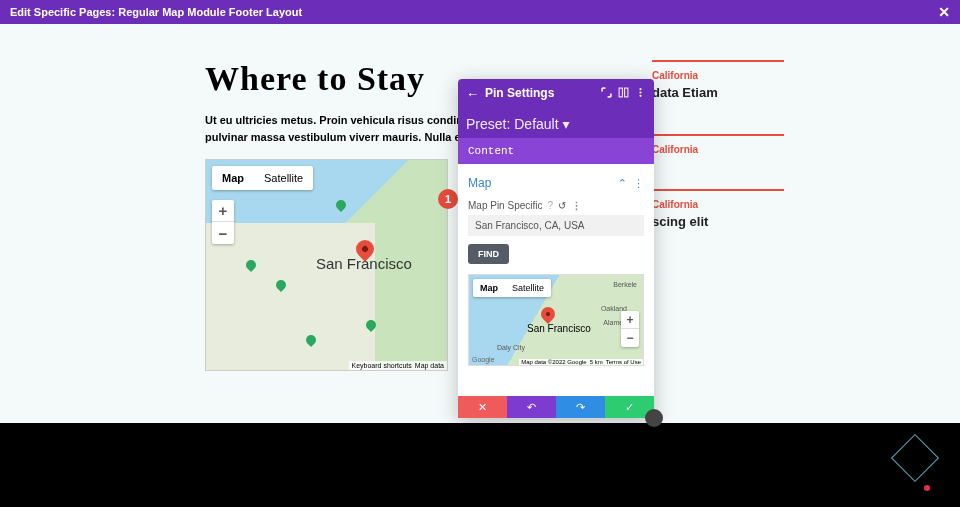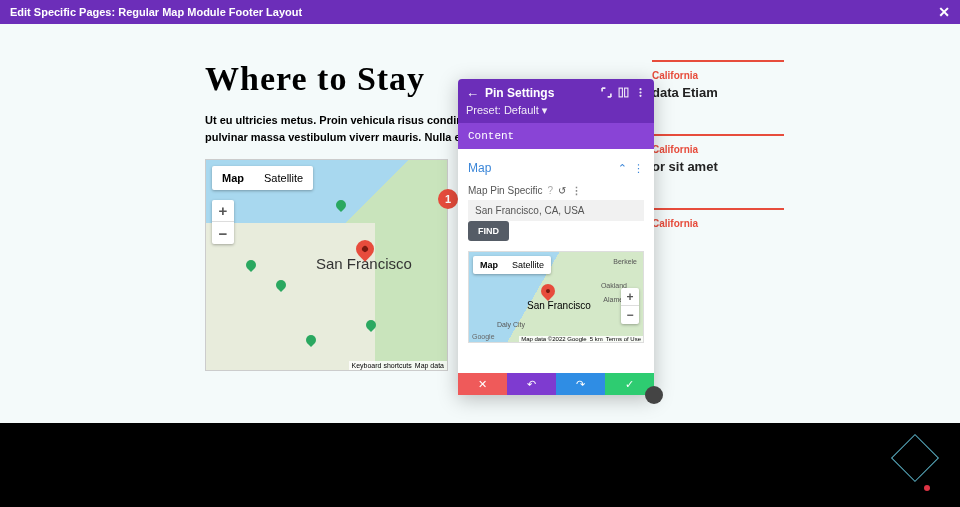--- a/index.html
+++ b/index.html
@@ -32,31 +32,31 @@
   .card { border-top: 2px solid #e74c3c; padding: 8px 0 16px; margin-bottom: 18px; }
   .card .loc { color: #e74c3c; font-size: 10px; font-weight: 600; }
   .card .title { font-size: 13px; font-weight: 600; margin-top: 4px; color: #222; }
 
   .modal { position: absolute; top: 55px; left: 458px; width: 196px; background: #fff; box-shadow: 0 4px 20px rgba(0,0,0,.25); border-radius: 4px 4px 0 0; z-index: 30; }
   .modal-hdr { background: #6c2eb9; color: #fff; padding: 6px 8px; border-radius: 4px 4px 0 0; }
   .modal-hdr .row1 { display: flex; align-items: center; gap: 6px; }
   .modal-hdr .back { font-size: 13px; cursor: pointer; }
   .modal-hdr .ttl { font-size: 12px; font-weight: 600; flex: 1; }
   .modal-hdr .icn { width: 11px; height: 11px; cursor: pointer; opacity: .9; }
-  .modal-hdr .preset { font-size: 11px; margin-top: 4px; opacity: .9; }
+  .modal-hdr .preset { font-size: 14px; margin-top: 16px; opacity: .9; }
   .modal-tab { background: #8944d6; color: #fff; font-size: 11px; padding: 7px 10px; font-family: Liberation Mono, monospace; }
   .modal-body { padding: 12px 10px 10px; font-size: 11px; }
   .sect { display: flex; align-items: center; color: #3b86d8; font-size: 12px; font-weight: 400; margin-bottom: 10px; }
   .sect .sp { flex: 1; }
   .sect .caret, .sect .dots { color: #3b86d8; cursor: pointer; margin-left: 6px; font-size: 11px; }
   .lblrow { display: flex; align-items: center; font-size: 10px; color: #555; gap: 5px; margin-bottom: 4px; }
   .lblrow .q { color: #aaa; cursor: pointer; }
   .lblrow .r { cursor: pointer; }
   .lblrow .d { cursor: pointer; color: #888; font-weight: bold; letter-spacing: -1px; }
-  .addr { background: #f1f1f1; padding: 5px 7px; font-size: 10px; color: #555; margin-bottom: 0; }
+  .addr { background: #f1f1f1; padding: 5px 7px; font-size: 10px; color: #555; margin-bottom: 8px; }
   .findbtn { background: #555c66; color: #fff; font-size: 9px; font-weight: 600; padding: 5px 10px; border-radius: 3px; display: inline-block; cursor: pointer; margin-bottom: 10px; }
   .minimap { width: 100%; height: 92px; border: 1px solid #ddd; position: relative; background: #bde0c4; overflow: hidden; margin-bottom: 20px; }
   .minimap .water { position: absolute; inset: 0; background: linear-gradient(120deg, #a8d8ef 0%, #a8d8ef 40%, #d4e8c8 40%); }
   .minimap .maptabs { top: 4px; left: 4px; }
   .minimap .maptabs span { font-size: 9px; padding: 4px 7px; }
   .minimap .zoomctrl { top: auto; bottom: 18px; right: 4px; left: auto; width: 18px; }
   .minimap .zoomctrl div { height: 18px; font-size: 12px; }
   .minimap .sf { position: absolute; top: 48px; left: 58px; font-size: 10px; z-index: 4; }
   .minimap .pin { top: 32px; left: 72px; width: 14px; height: 14px; }
   .minimap .pin::after { width: 4px; height: 4px; top: 5px; left: 5px; }
@@ -118,24 +118,24 @@
 
   <div class="badge1">1</div>
 
   <div class="sidecards">
     <div class="card">
       <div class="loc">California</div>
       <div class="title">data Etiam</div>
     </div>
     <div class="card">
       <div class="loc">California</div>
-      <div class="title">or sit amet</div>
     </div>
     <div class="card">
       <div class="loc">California</div>
+      <div class="title">scing elit</div>
     </div>
   </div>
 
   <div class="modal">
     <div class="modal-hdr">
       <div class="row1">
         <span class="back">←</span>
         <span class="ttl">Pin Settings</span>
         <svg class="icn" viewBox="0 0 10 10">
             <path d="M1 1h3M1 1v3M9 9h-3M9 9v-3" stroke="#fff" stroke-width="1.5" fill="none"></path>

